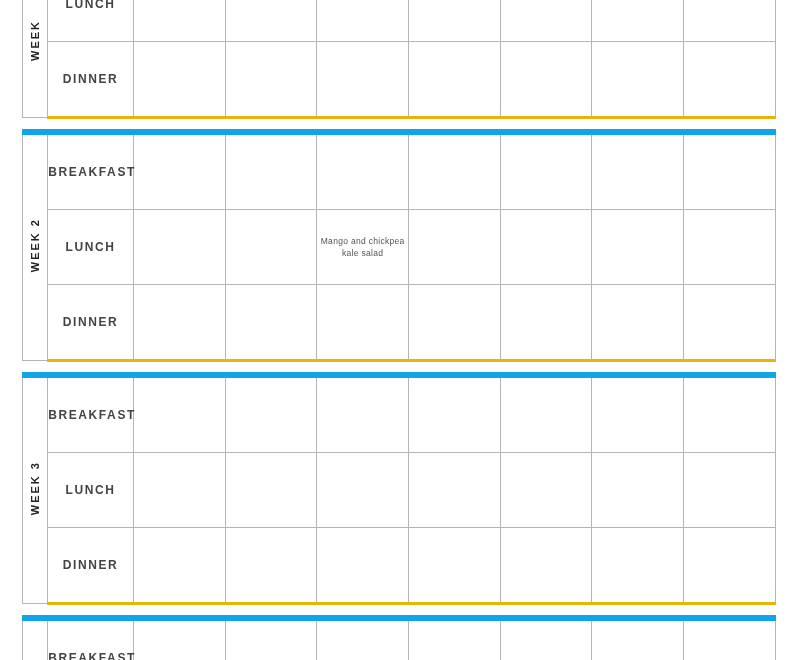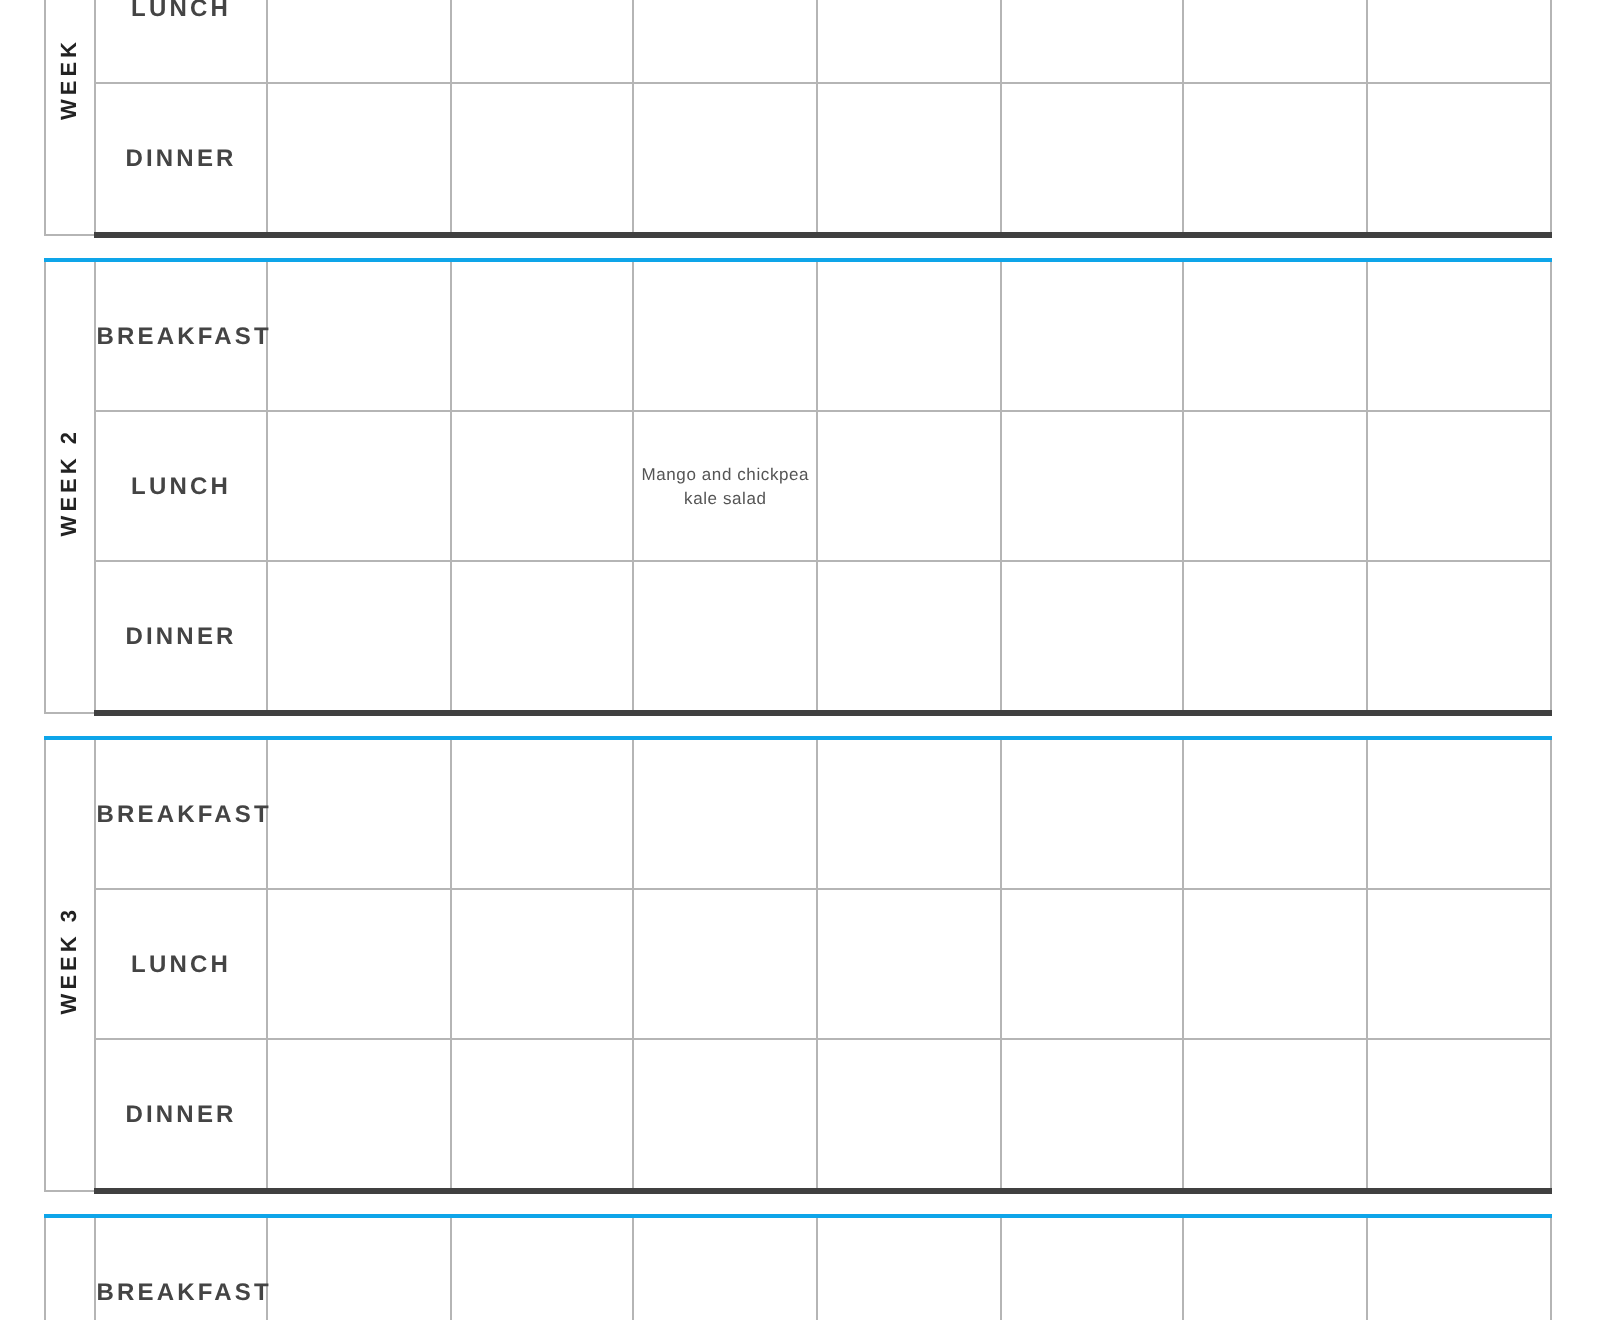--- a/index.html
+++ b/index.html
@@ -72,24 +72,24 @@
     line-height: 1.45;
     padding: 2px 6px;
   }
   td.daycell .note {
     display: block;
     font-family: "Liberation Sans", sans-serif;
     letter-spacing: 0.3px;
   }
   
   tr.week-top td {
-    border-top: 2px solid #0ea5e9;
+    border-top: 6px solid #0ea5e9;
   }
   tr.week-bottom td {
-    border-bottom: 3px solid #404040;
+    border-bottom: 3px solid #eab308;
   }
   
   td.last {
     border-right: 3px solid #1a1a1a;
   }
   .spacer-row td {
     height: 10px;
     border: none !important;
     background: #ffffff;
   }

